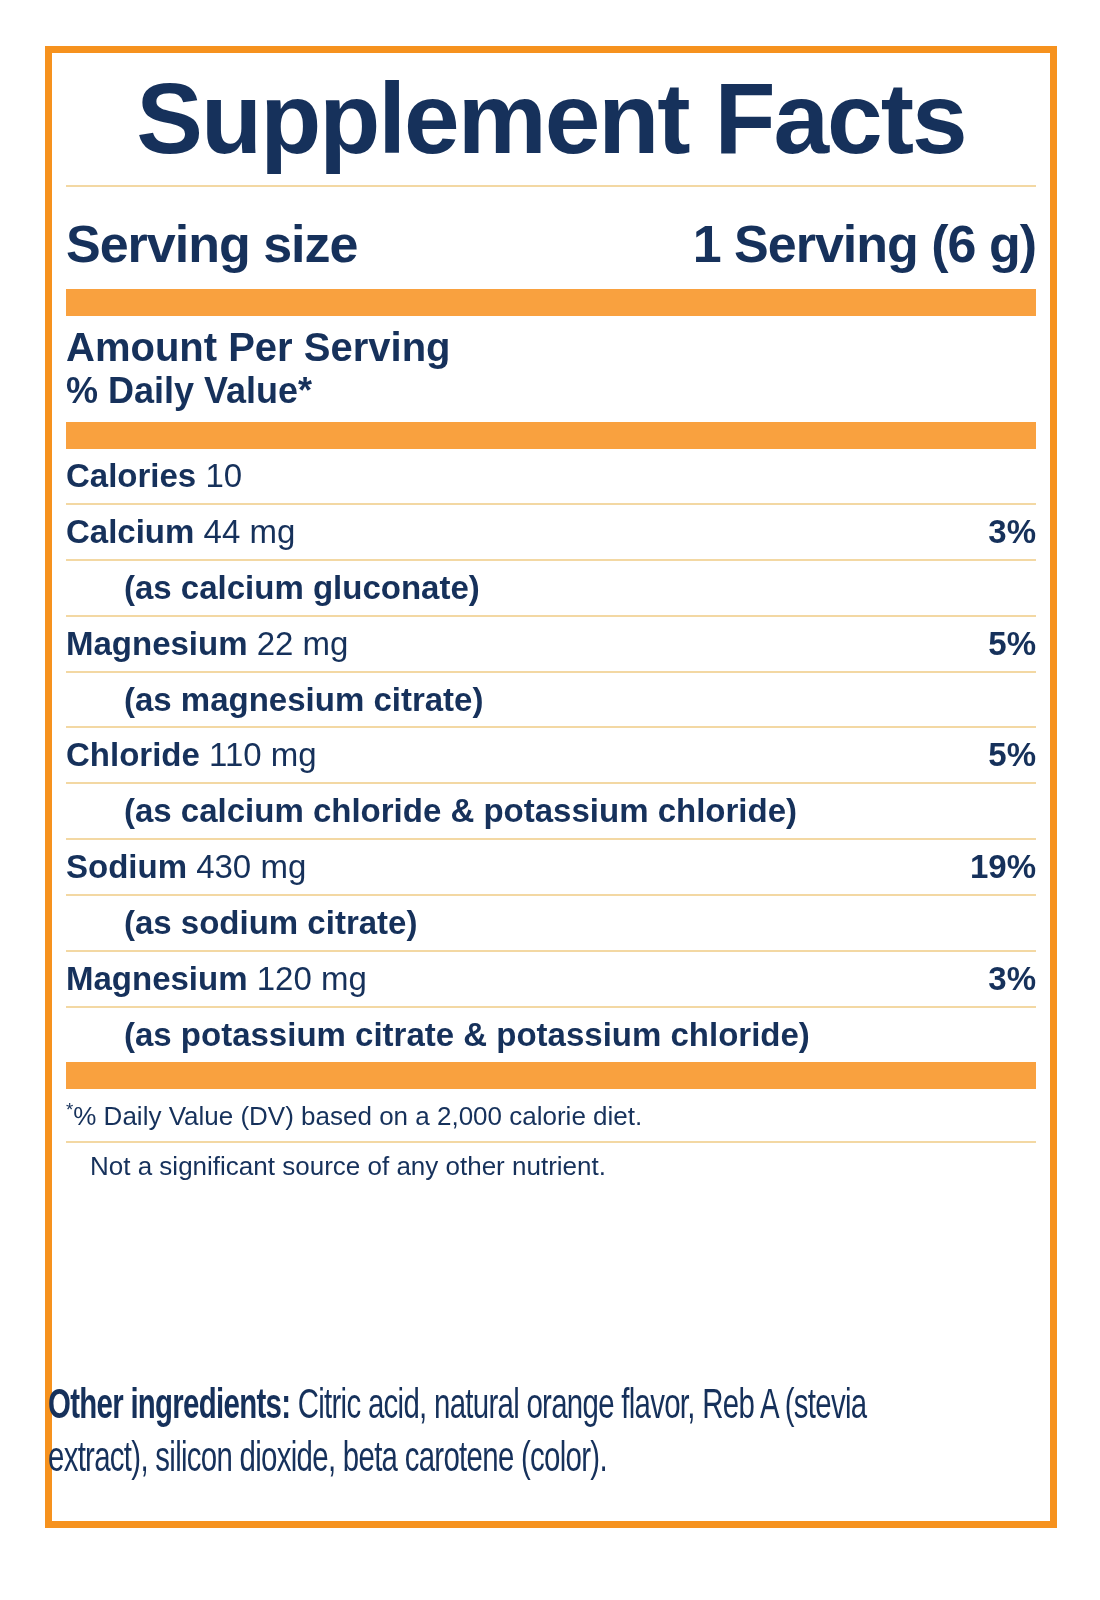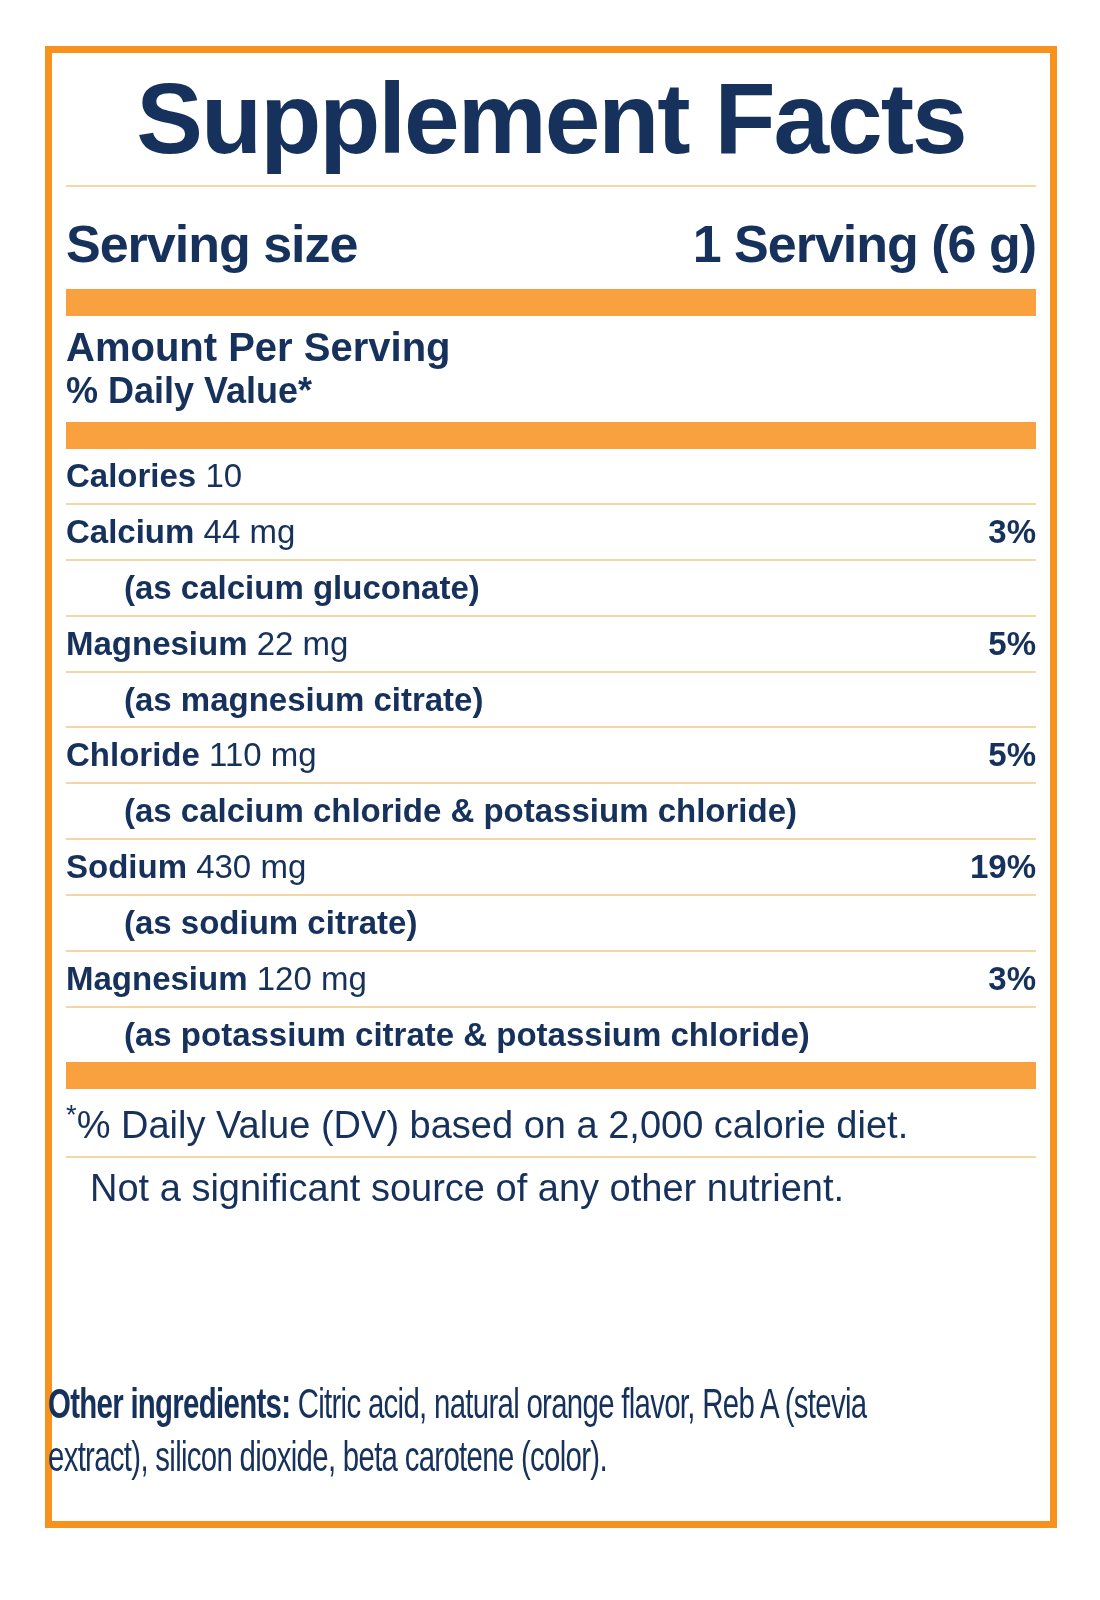--- a/index.html
+++ b/index.html
@@ -34,21 +34,21 @@
   .dv-label{font-size:36px;font-weight:bold;}
   .row{
     display:flex;justify-content:space-between;align-items:flex-start;
     padding:8px 0;border-bottom:2px solid #F3D8A3;
     font-size:33px;line-height:1.15;
   }
   #rows .row:last-child{border-bottom:none;}
   .row .b{font-weight:bold;}
   .row .pct{font-weight:bold;}
   .row.sub .nm{padding-left:58px;font-weight:bold;}
-  .footnote{font-size:38px;line-height:1.2;}
+  .footnote{font-size:26px;line-height:1.2;}
   .fn1{padding:10px 0 8px;position:relative;}
   .fn1 .ast{font-size:0.72em;vertical-align:0.5em;letter-spacing:0;}
   .fn2{padding:8px 0 6px 24px;}
   .other{
     position:absolute;left:48px;top:1378px;width:1500px;margin:0;
     font-size:42px;line-height:1.25;letter-spacing:-1px;
     transform:scaleX(0.70);transform-origin:left top;
   }
   .other .oi-label{font-weight:bold;}
 </style>

